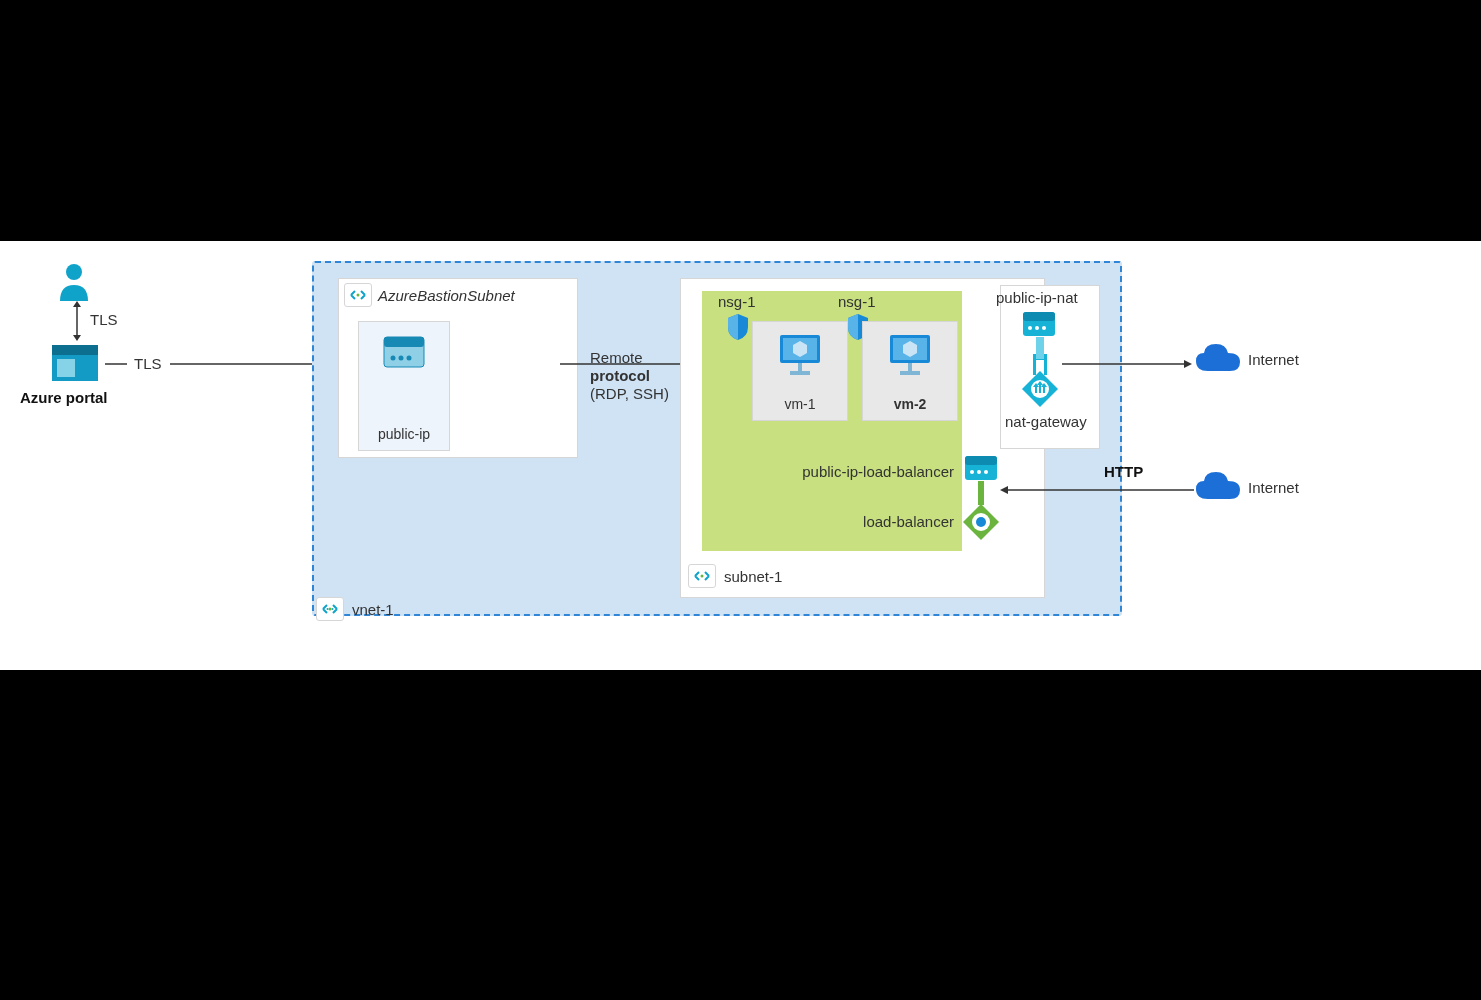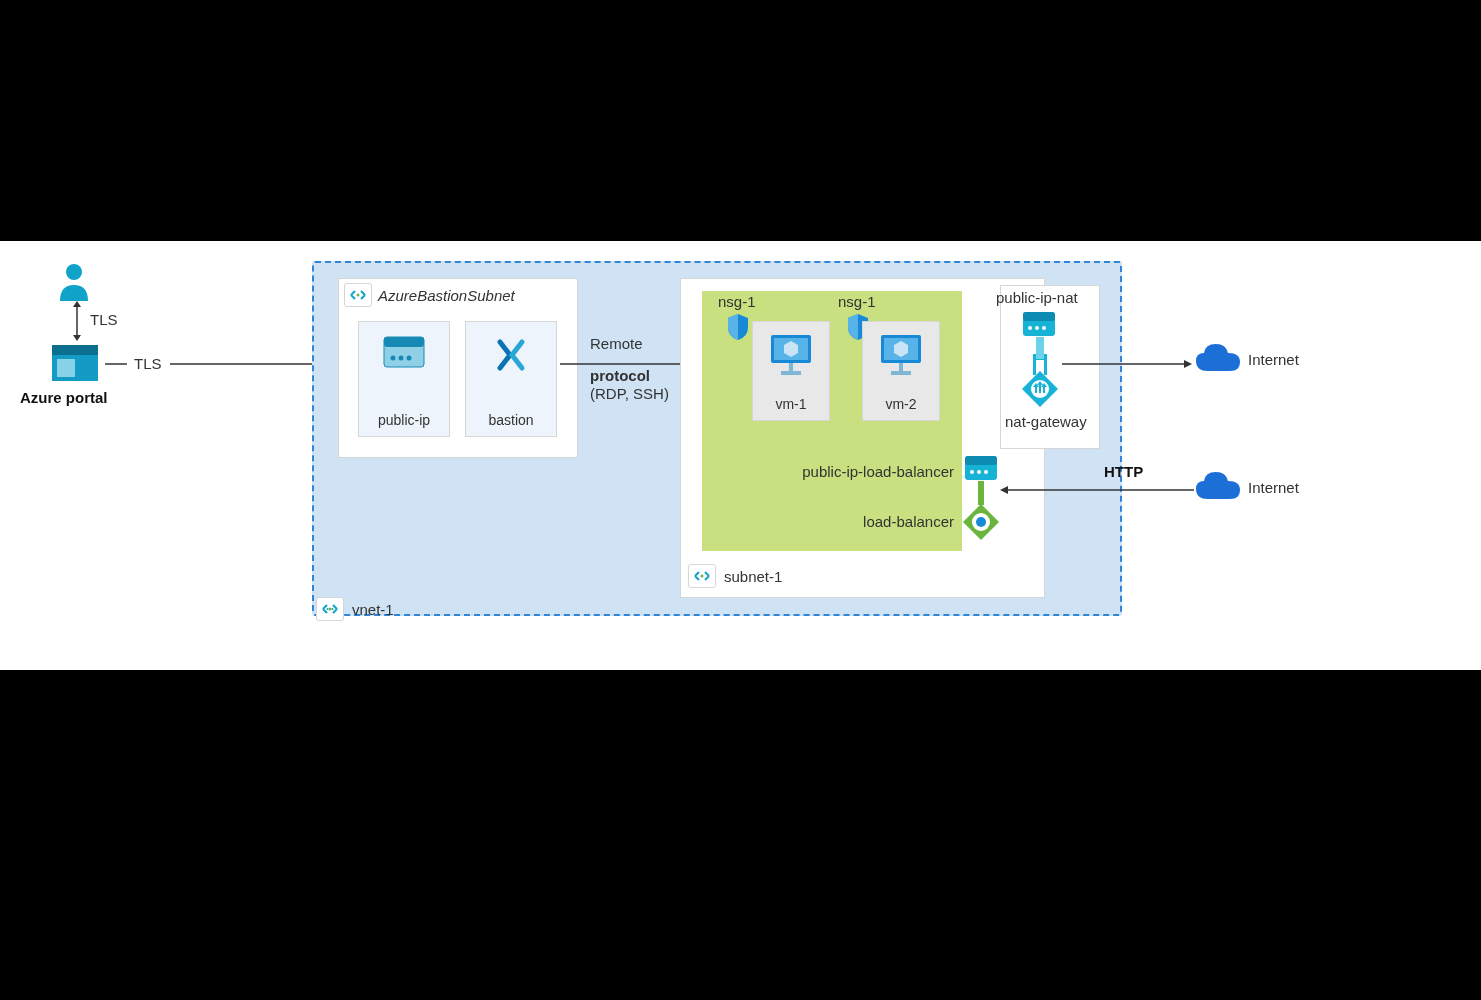--- a/index.html
+++ b/index.html
@@ -5,22 +5,22 @@
   * { box-sizing: border-box; margin: 0; padding: 0; }
   body { font-family: "Segoe UI", Arial, sans-serif; background: #000; width: 1481px; height: 1000px; position: relative; }
   .canvas { position: absolute; top: 241px; left: 0; width: 1481px; height: 429px; background: #fff; }
   .label { position: absolute; font-size: 15px; color: #333; }
   .label-bold { font-weight: 600; color: #111; }
   .vnet-box { position: absolute; left: 312px; top: 20px; width: 810px; height: 355px; background: #cfe3f5; border: 2px dashed #2f86d6; border-radius: 3px; }
   .subnet-box { position: absolute; border: 1px solid #d6d6d6; background: #fff; }
   .bastion-subnet { left: 338px; top: 37px; width: 240px; height: 180px; }
   .subnet1 { left: 680px; top: 37px; width: 365px; height: 320px; }
   .nsg-box { left: 702px; top: 50px; width: 260px; height: 260px; background: #c8e07f; border: 1px solid #c8e07f; position: absolute; }
-  .inner-card { position: absolute; width: 78px; height: 100px; background: #e8e8e8; border: 1px solid #d6d6d6; text-align: center; }
-  .inner-card-light { position: absolute; width: 92px; height: 116px; background: #eef4fb; border: 1px solid #d6d6d6; text-align: center; }
+  .inner-card { position: absolute; width: 96px; height: 100px; background: #e8e8e8; border: 1px solid #d6d6d6; text-align: center; }
+  .inner-card-light { position: absolute; width: 92px; height: 130px; background: #eef4fb; border: 1px solid #d6d6d6; text-align: center; }
   .card-label { position: absolute; bottom: 8px; left: 0; right: 0; font-size: 14px; color: #333; text-align: center; }
   .icon-wrap { position: absolute; top: 10px; left: 0; right: 0; display: flex; justify-content: center; }
   .badge { position: absolute; width: 28px; height: 24px; background: #fff; border: 1px solid #d6d6d6; border-radius: 3px; display: flex; align-items: center; justify-content: center; }
   svg { display: block; }
 </style>
 </head>
 <body>
 
 <div class="canvas">
 
@@ -90,31 +90,22 @@
         <rect x="3" y="5" width="40" height="30" rx="3" fill="#8fd0e6" stroke="#1789b5" stroke-width="1"></rect>
         <rect x="3" y="5" width="40" height="10" rx="3" fill="#1789b5"></rect>
         <circle cx="12" cy="26" r="2.5" fill="#1789b5"></circle>
           <circle cx="20" cy="26" r="2.5" fill="#1789b5"></circle>
           <circle cx="28" cy="26" r="2.5" fill="#1789b5"></circle>
       </svg>
     </div>
     <div class="card-label">public-ip</div>
   </div>
 
-  <div class="inner-card-light" style="left:465px; top:80px;">
-    <div class="icon-wrap">
-      <svg width="46" height="46" viewBox="0 0 46 46">
-        <path d="M12 10 L22 23 L12 36" stroke="#0a73b5" stroke-width="5" fill="none" stroke-linecap="round"></path>
-        <path d="M34 10 L24 23 L34 36" stroke="#28a6d6" stroke-width="5" fill="none" stroke-linecap="round"></path>
-      </svg>
-    </div>
-    <div class="card-label">bastion</div>
-  </div>
-
-  <div class="label" style="left:590px; top:94px;">Remote</div>
+
+  <div class="label" style="left:590px; top:108px;">Remote</div>
   <div class="label" style="left:590px; top:126px;font-weight:bold;">protocol</div>
   <div class="label" style="left:590px; top:144px;">(RDP, SSH)</div>
 
   <div style="position:absolute; left:560px; top:118px;">
     <svg width="192" height="10">
         <line x1="0" y1="5" x2="185" y2="5" stroke="#333" stroke-width="1.5"></line>
         <polygon points="192,5 184,1 184,9" fill="#333"></polygon>
       </svg>
   </div>
 
@@ -152,21 +143,21 @@
         <rect x="5" y="3" width="40" height="28" rx="2" fill="#1789d6"></rect>
         <rect x="8" y="6" width="34" height="22" fill="#57b3e8"></rect>
         <polygon points="25,9 32,13 32,21 25,25 18,21 18,13" fill="#c9e5f5"></polygon>
         <rect x="23" y="31" width="4" height="8" fill="#7fb6d6"></rect>
         <rect x="15" y="39" width="20" height="4" fill="#7fb6d6"></rect>
       </svg>
     </div>
     <div class="card-label">vm-1</div>
   </div>
 
-  <div class="inner-card" style="left:862px; top:80px;">
+  <div class="inner-card" style="left:862px; top:80px;font-weight:bold;">
     <div class="icon-wrap">
       <svg width="50" height="46" viewBox="0 0 50 46">
         <rect x="5" y="3" width="40" height="28" rx="2" fill="#1789d6"></rect>
         <rect x="8" y="6" width="34" height="22" fill="#57b3e8"></rect>
         <polygon points="25,9 32,13 32,21 25,25 18,21 18,13" fill="#c9e5f5"></polygon>
         <rect x="23" y="31" width="4" height="8" fill="#7fb6d6"></rect>
         <rect x="15" y="39" width="20" height="4" fill="#7fb6d6"></rect>
       </svg>
     </div>
     <div class="card-label">vm-2</div>

